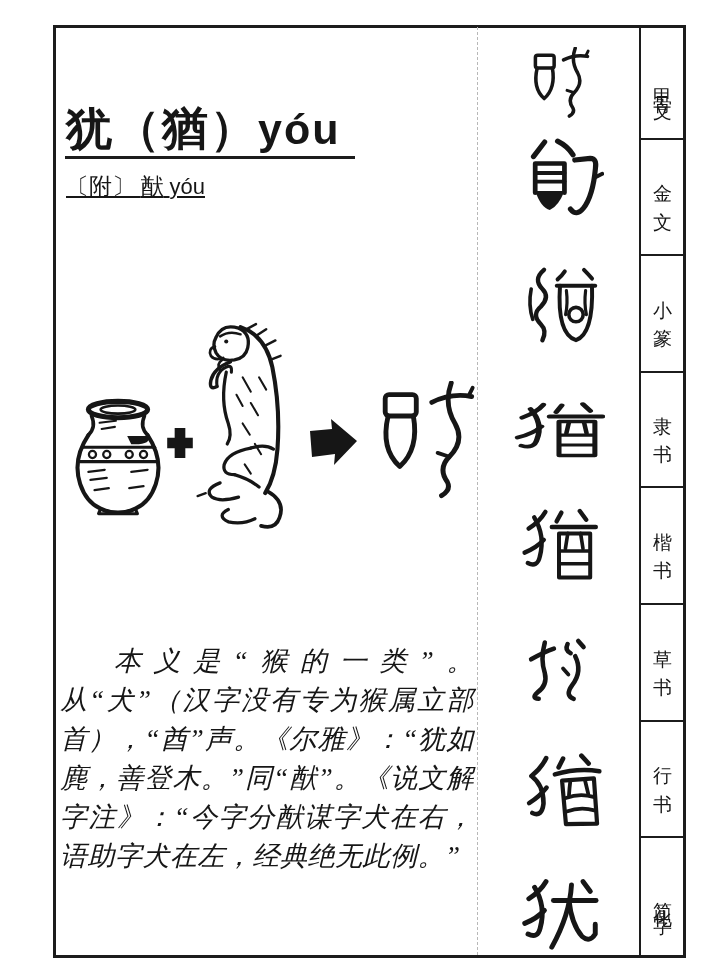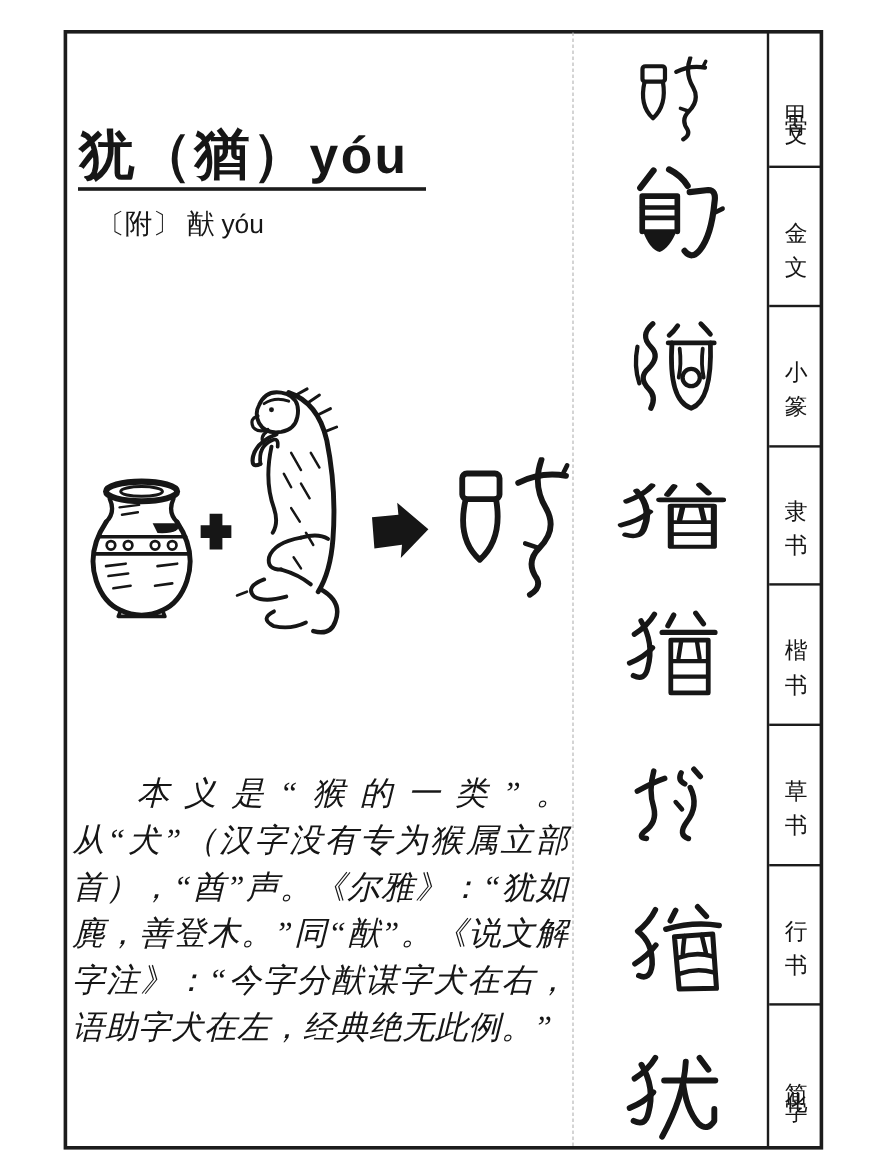--- a/index.html
+++ b/index.html
@@ -8,21 +8,21 @@
   .frame{position:absolute;left:53px;top:25px;width:633px;height:933px;
          border:3px solid #1c1c1c;box-sizing:border-box;}
   .divider-faint{position:absolute;left:477px;top:27px;height:928px;width:0;
          border-left:1px dashed #b8b8b8;}
   .divider-solid{position:absolute;left:639px;top:27px;height:928px;width:2px;background:#1c1c1c;}
   
   .headword{position:absolute;left:66px;top:98px;font-size:46px;font-weight:bold;
             letter-spacing:2px;white-space:nowrap;}
   .headword .pinyin{font-family:"Liberation Sans",sans-serif;font-weight:bold;font-size:43px;}
   .head-underline{position:absolute;left:65px;top:156px;width:290px;height:3px;background:#1c1c1c;}
-  .attachment{position:absolute;left:81px;top:171px;font-size:23px;white-space:nowrap;}
+  .attachment{position:absolute;left:66px;top:171px;font-size:23px;white-space:nowrap;text-decoration:underline;}
   .attachment .pinyin{font-family:"Liberation Sans",sans-serif;font-size:22px;}
   
   .etymology{position:absolute;left:60px;top:642px;width:414px;font-size:27px;line-height:39px;
              text-align:justify;text-indent:2em;letter-spacing:0.5px;font-style:italic;}
   
   .illus{position:absolute;left:60px;top:315px;width:416px;height:240px;}
   .illus svg{position:absolute;}
   .ink{stroke:#161616;fill:none;stroke-linecap:round;stroke-linejoin:round;}
   
   .callig{position:absolute;left:478px;top:25px;width:161px;height:930px;}

